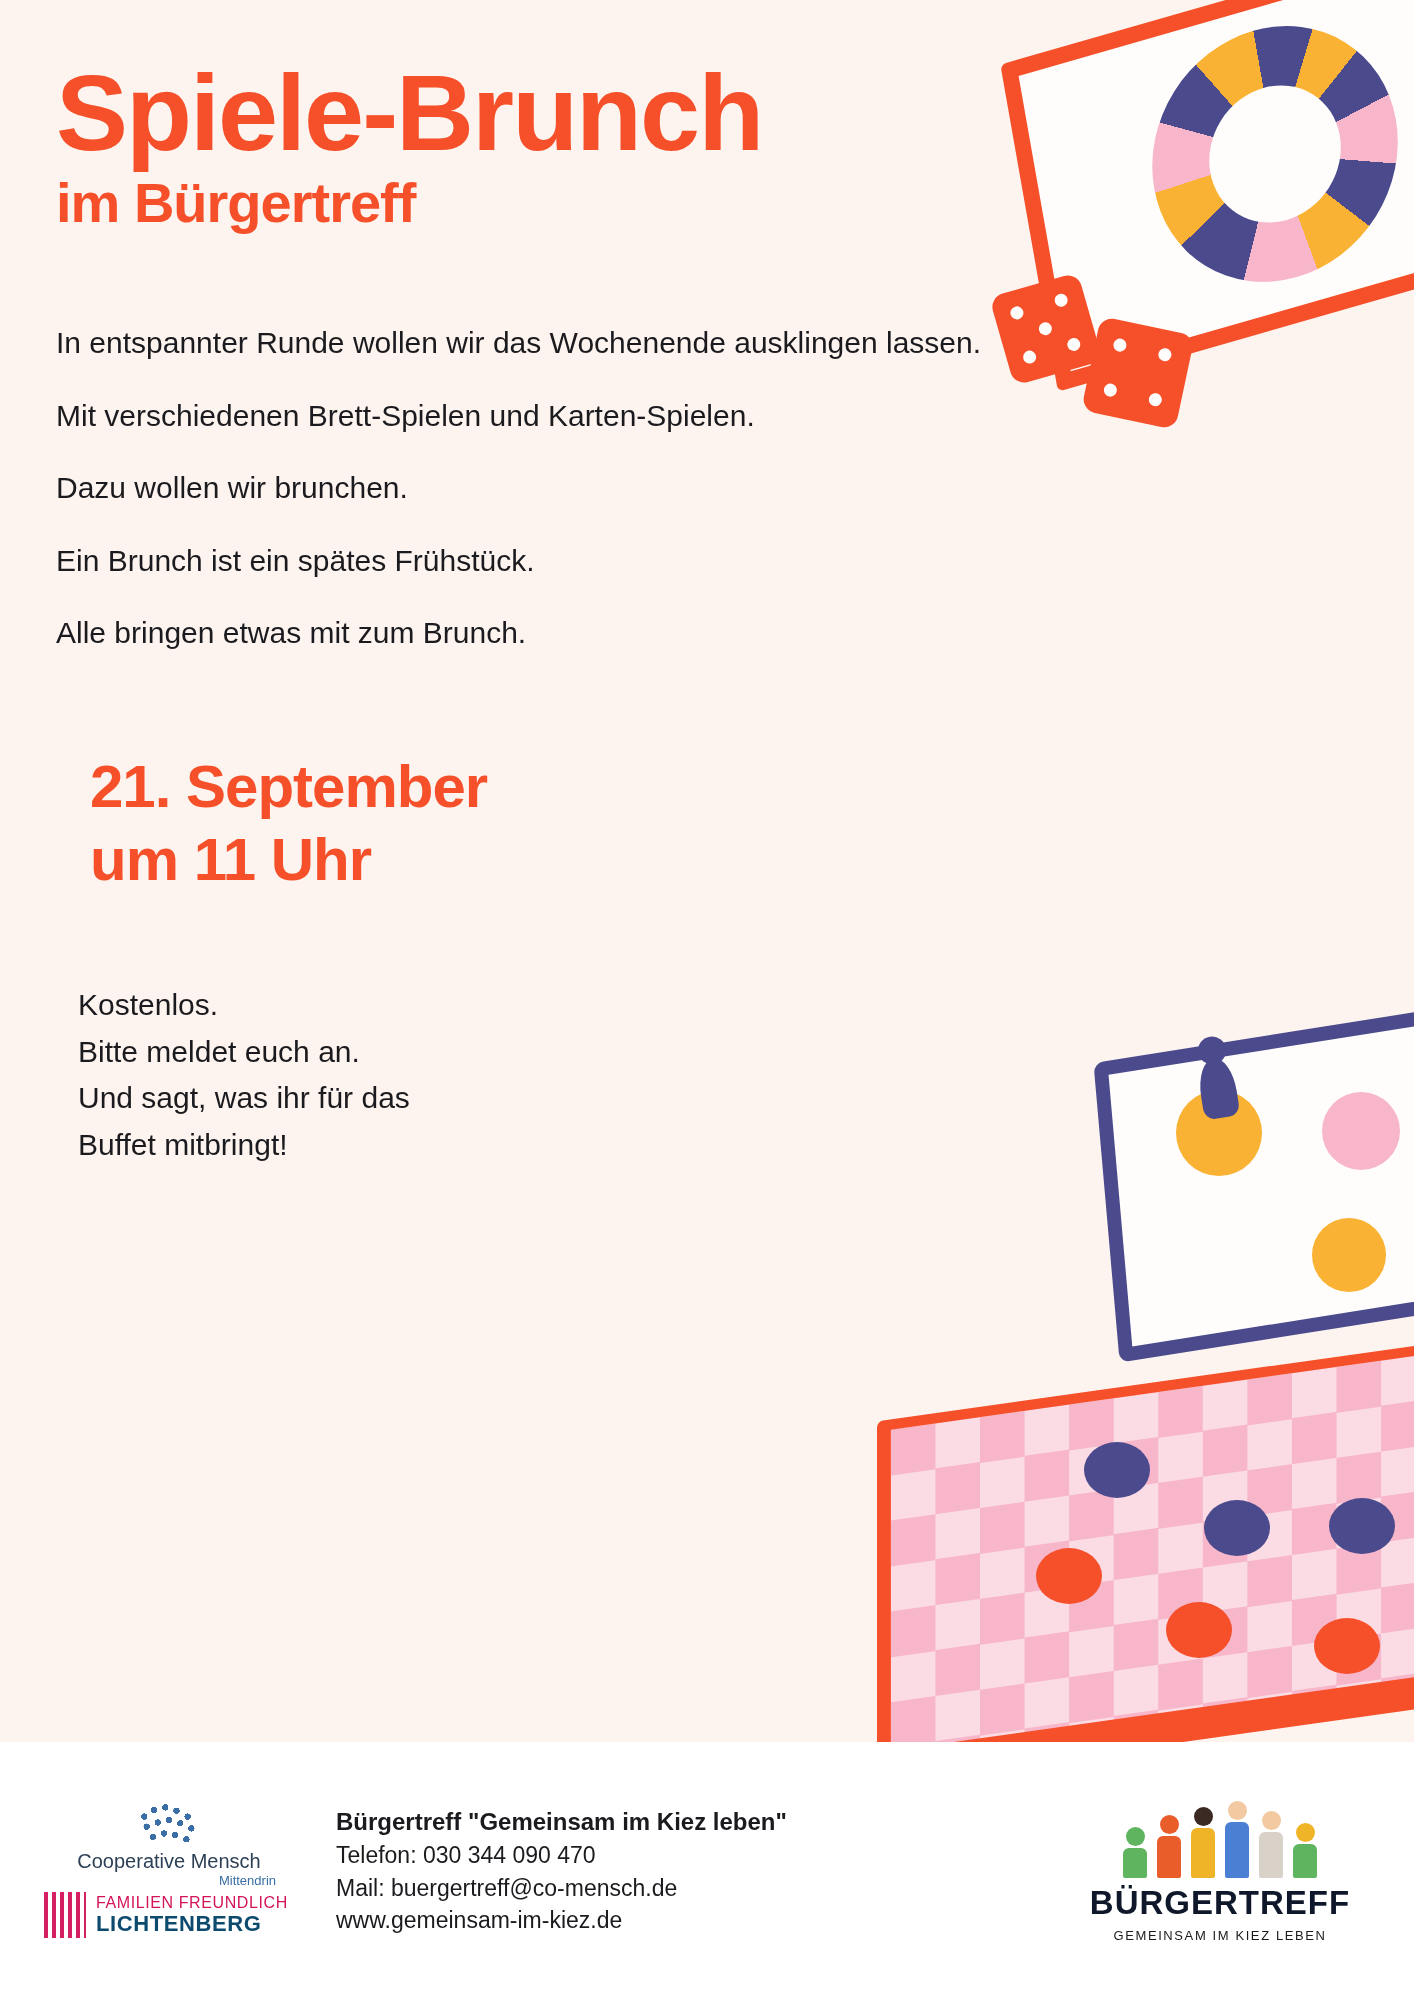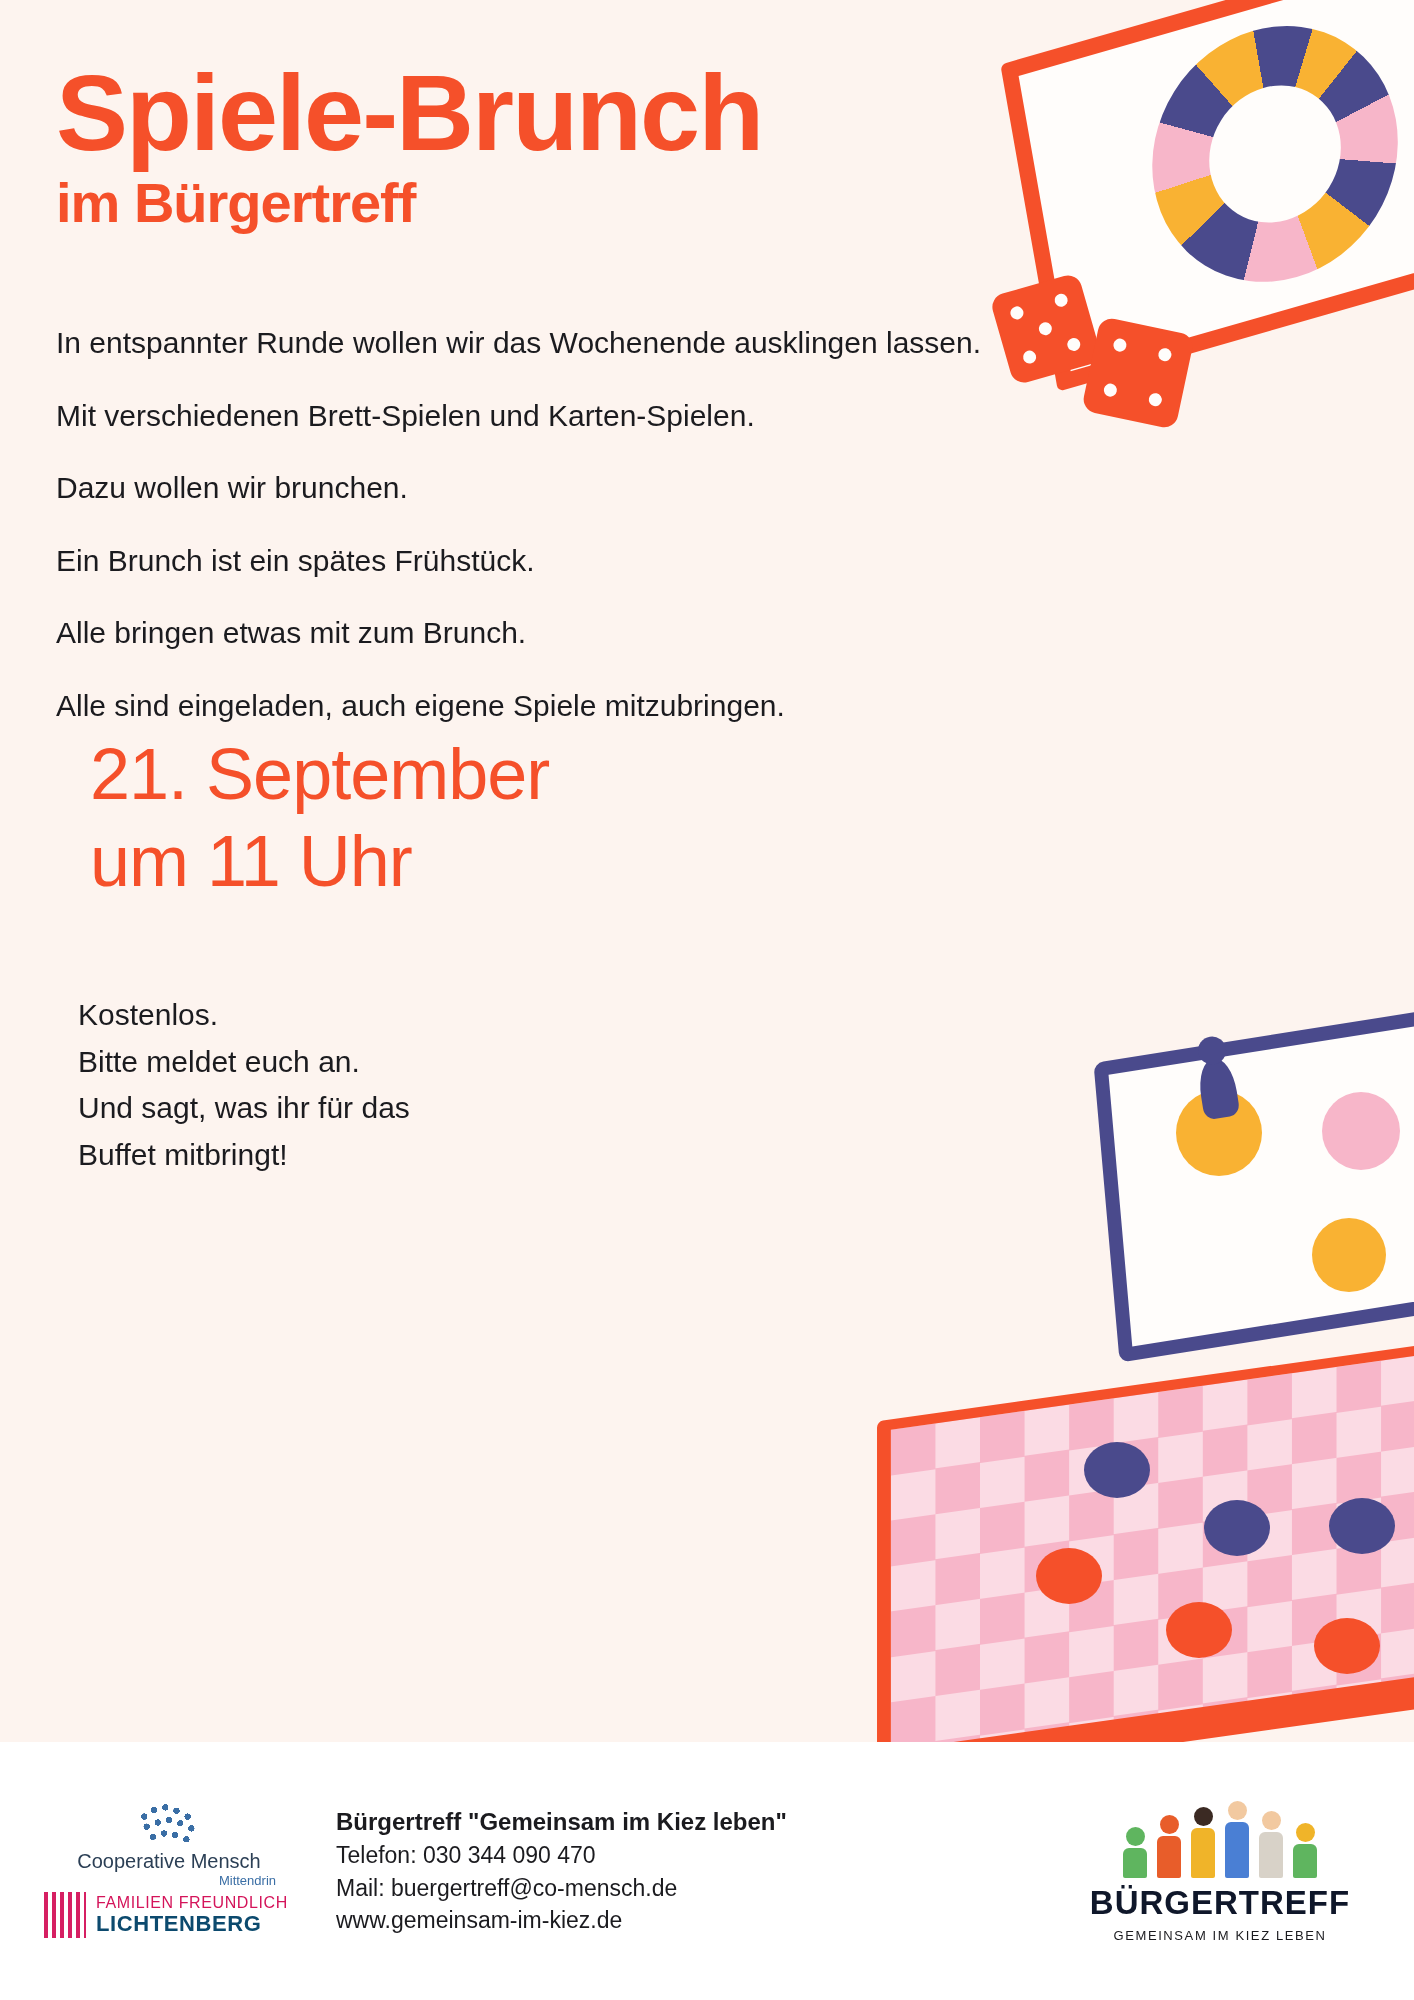--- a/index.html
+++ b/index.html
@@ -185,23 +185,24 @@
     margin-top: 86px;
     color: #1b1b1f;
     font-size: 30px;
     line-height: 1.62;
     max-width: 1160px;
   }
   .body-text p { margin: 0 0 24px 0; }
   .body-text p:last-child { margin-bottom: 0; }
 
   .date-block {
+    margin-top: 92px;
     color: #f5502a;
-    font-size: 72px;
-    font-weight: 400;
+    font-size: 60px;
+    font-weight: 700;
     line-height: 1.22;
     letter-spacing: -1px;
     padding-left: 34px;
   }
 
   .note {
     margin-top: 86px;
     color: #1b1b1f;
     font-size: 30px;
     line-height: 1.55;
@@ -346,21 +347,20 @@
   <div class="content">
     <h1 class="title">Spiele-Brunch</h1>
     <h2 class="subtitle">im Bürgertreff</h2>
 
     <div class="body-text">
       <p>In entspannter Runde wollen wir das Wochenende ausklingen lassen.</p>
       <p>Mit verschiedenen Brett-Spielen und Karten-Spielen.</p>
       <p>Dazu wollen wir brunchen.</p>
       <p>Ein Brunch ist ein spätes Frühstück.</p>
       <p>Alle bringen etwas mit zum Brunch.</p>
-      <p>Alle sind eingeladen, auch eigene Spiele mitzubringen.</p>
     </div>
 
     <div class="date-block">
       <div>21. September</div>
       <div>um 11 Uhr</div>
     </div>
 
     <div class="note">
       <p>Kostenlos.</p>
       <p>Bitte meldet euch an.</p>

